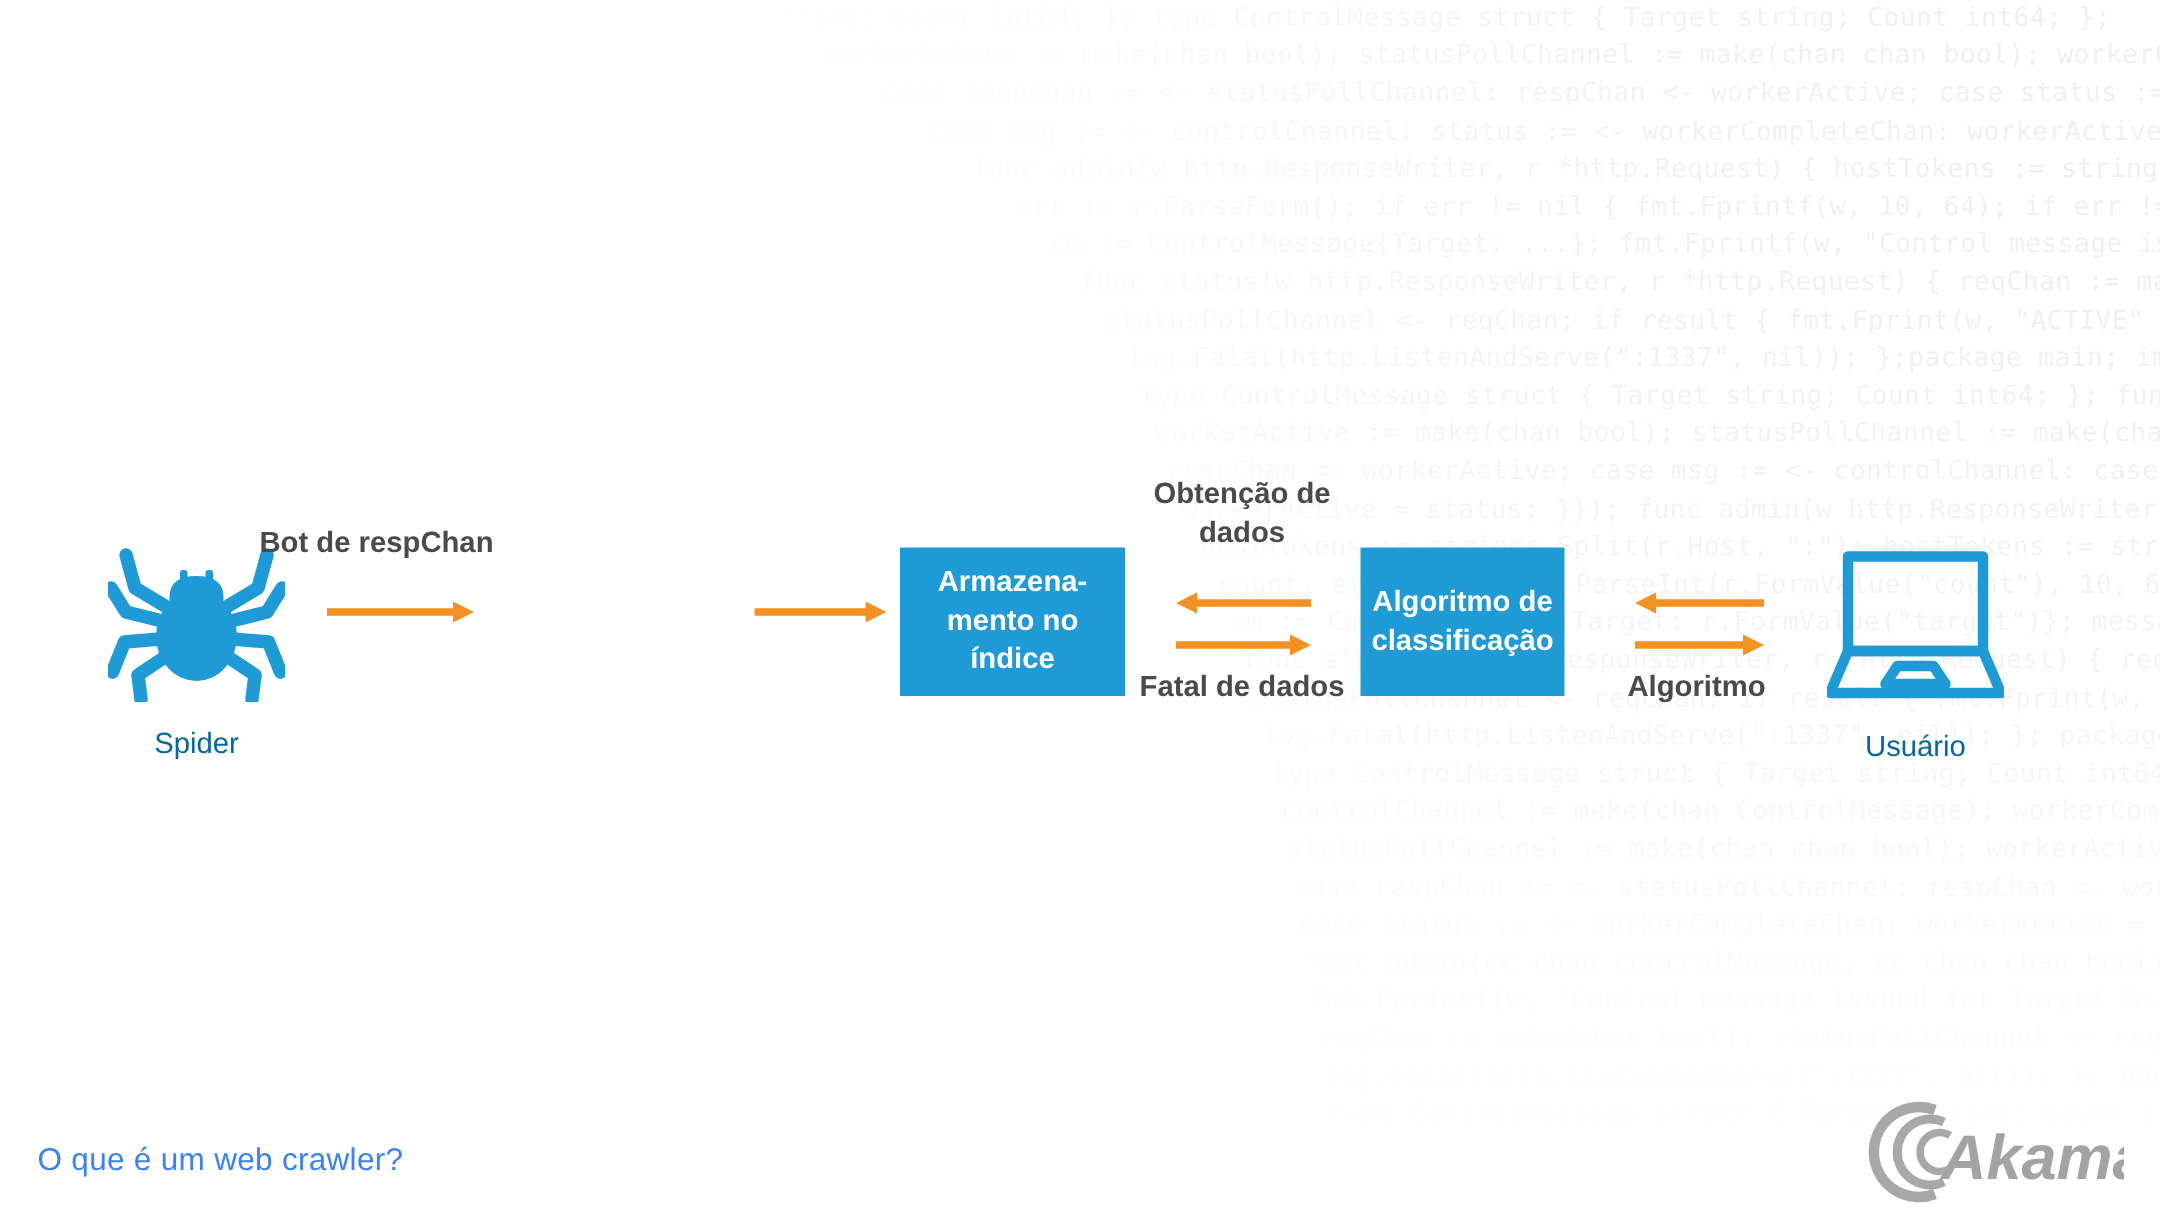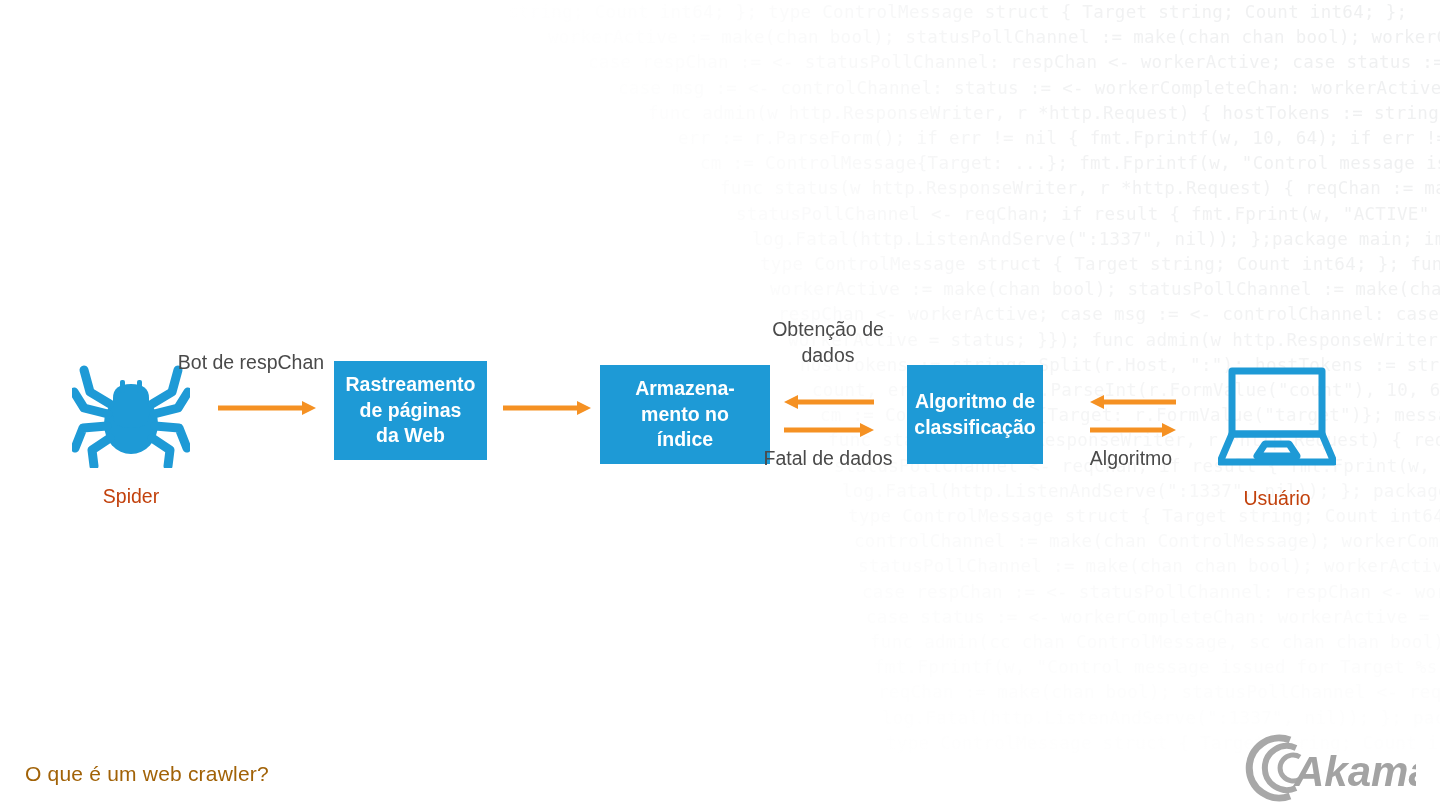--- a/index.html
+++ b/index.html
@@ -81,48 +81,48 @@
     align-items: center;
     justify-content: center;
     padding: 4px 8px;
     box-sizing: border-box;
     white-space: pre-line;
   }
 
   .edge-label {
     position: absolute;
     color: #4a4a4a;
-    font-weight: normal;
+    font-weight: bold;
     font-size: 19.5px;
     line-height: 1.32;
     text-align: center;
     white-space: pre-line;
   }
 
   .icon-caption {
     position: absolute;
-    color: #c2410c;
+    color: #0369a1;
     font-weight: normal;
     font-size: 19.5px;
     text-align: center;
     white-space: nowrap;
   }
 
   .arrow-svg { position: absolute; overflow: visible; }
 
   .spider-icon { position: absolute; }
   .laptop-icon { position: absolute; }
 
   
   #footer-caption {
     position: absolute;
     left: 25px;
     top: 762px;
     font-size: 21px;
-    color: #a16207;
+    color: #3b82f6;
     letter-spacing: 0.2px;
     z-index: 3;
     white-space: nowrap;
   }
   #akamai-logo {
     position: absolute;
     right: 24px;
     top: 734px;
     z-index: 3;
     width: 178px;
@@ -195,30 +195,27 @@
   </div>
   <div class="icon-caption" style="left:56px; top:485px; width:150px;">Spider</div>
 
   <div class="edge-label" style="left:166px; top:350px; width:170px;">Bot de respChan</div>
 
   <svg class="arrow-svg" style="left:218px; top:398px;" width="100" height="20" viewBox="0 0 100 20">
     <line x1="0" y1="10" x2="86" y2="10" stroke="#f59123" stroke-width="5"></line>
     <path d="M84 3 L98 10 L84 17 Z" fill="#f59123"></path>
   </svg>
 
-  <div class="node-box" style="left:334px; top:361px; width:153px; height:99px;">Rastreamento
-de páginas
-da Web</div>
 
   <svg class="arrow-svg" style="left:503px; top:398px;" width="90" height="20" viewBox="0 0 90 20">
     <line x1="0" y1="10" x2="76" y2="10" stroke="#f59123" stroke-width="5"></line>
     <path d="M74 3 L88 10 L74 17 Z" fill="#f59123"></path>
   </svg>
 
-  <div class="node-box" style="left:600px; top:365px; width:170px; height:99px;">Armazena-
+  <div class="node-box" style="left:600px; top:365px; width:150px; height:99px;">Armazena-
 mento no
 índice</div>
 
   <div class="edge-label" style="left:748px; top:317px; width:160px;">Obtenção de
 dados</div>
   <div class="edge-label" style="left:748px; top:446px; width:160px;">Fatal de dados</div>
 
   <svg class="arrow-svg" style="left:784px; top:394px;" width="90" height="16" viewBox="0 0 90 16">
     <line x1="12" y1="8" x2="90" y2="8" stroke="#f59123" stroke-width="5"></line>
     <path d="M14 1 L0 8 L14 15 Z" fill="#f59123"></path>

